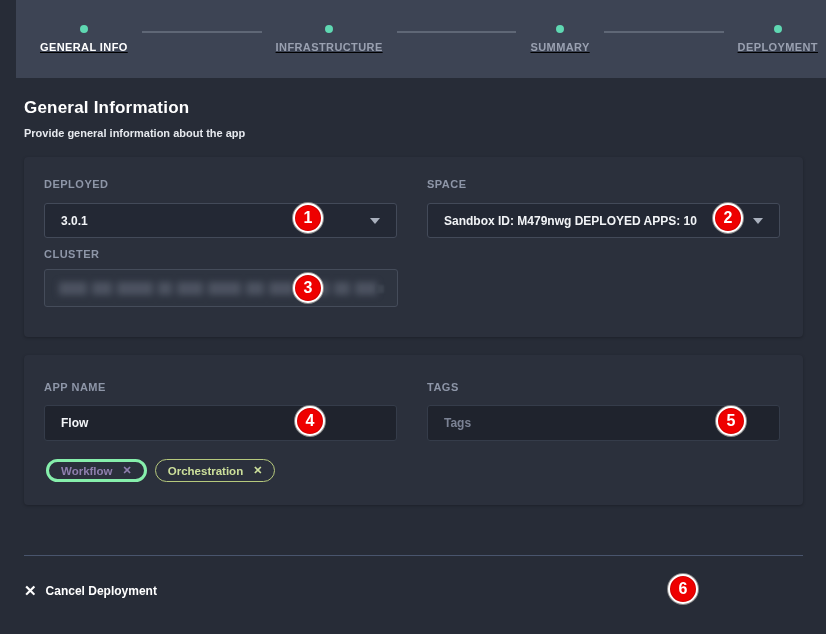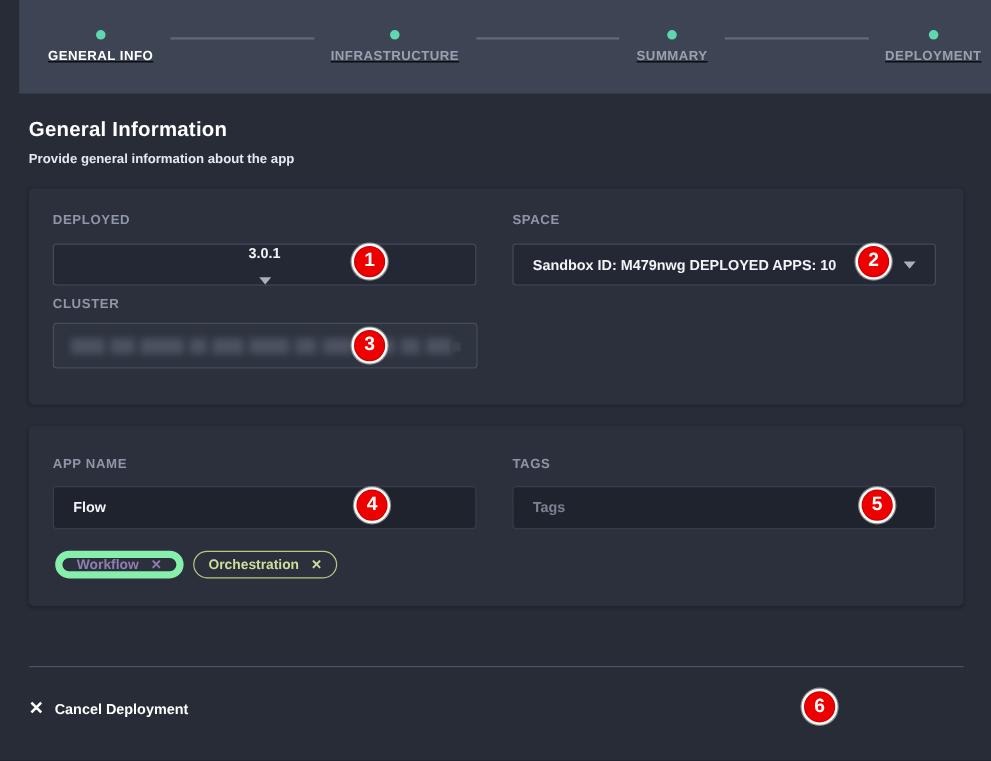--- a/index.html
+++ b/index.html
@@ -91,21 +91,21 @@
     background:#3c434f; filter:blur(1px);
   }
 
   
   .chips { position:absolute; left:22px; top:104px; display:flex; gap:8px; }
   .chip {
     height:23px; border-radius:12px; display:flex; align-items:center;
     gap:10px; padding:0 12px; font-size:11.5px; font-weight:bold;
     background:transparent; cursor:default;
   }
-  .chip-purple { border:6px solid #86efac; color:#8f7fae; }
+  .chip-purple { border:3px solid #86efac; color:#8f7fae; }
   .chip-green  { border:1px solid #b6c97d; color:#ccdf9b; }
   .chip-x { font-size:11px; cursor:pointer; }
 
   
   .footer-divider {
     position:absolute; left:24px; top:555px; width:779px; height:1px;
     background:#53607a; opacity:.8;
   }
   .cancel {
     position:absolute; left:24px; top:583px; display:flex;
@@ -154,21 +154,21 @@
       <span class="step-dot"></span>
       <span class="step-label">DEPLOYMENT</span>
     </div>
   </div>
 
   <h1 class="page-title">General Information</h1>
   <div class="page-subtitle">Provide general information about the app</div>
 
   <div class="card card-1">
     <span class="field-label" style="left:20px; top:21px;">DEPLOYED</span>
-    <div class="select-box" style="left:20px; top:46px;flex-direction:column;">
+    <div class="select-box" style="left:20px; top:46px;">
       <span class="select-value">3.0.1</span>
       <span class="caret"></span>
     </div>
 
     <span class="field-label" style="left:403px; top:21px;">SPACE</span>
     <div class="select-box" style="left:403px; top:46px;text-align:right;">
       <span class="select-value">Sandbox ID: M479nwg DEPLOYED APPS: 10</span>
       <span class="caret"></span>
     </div>
 

